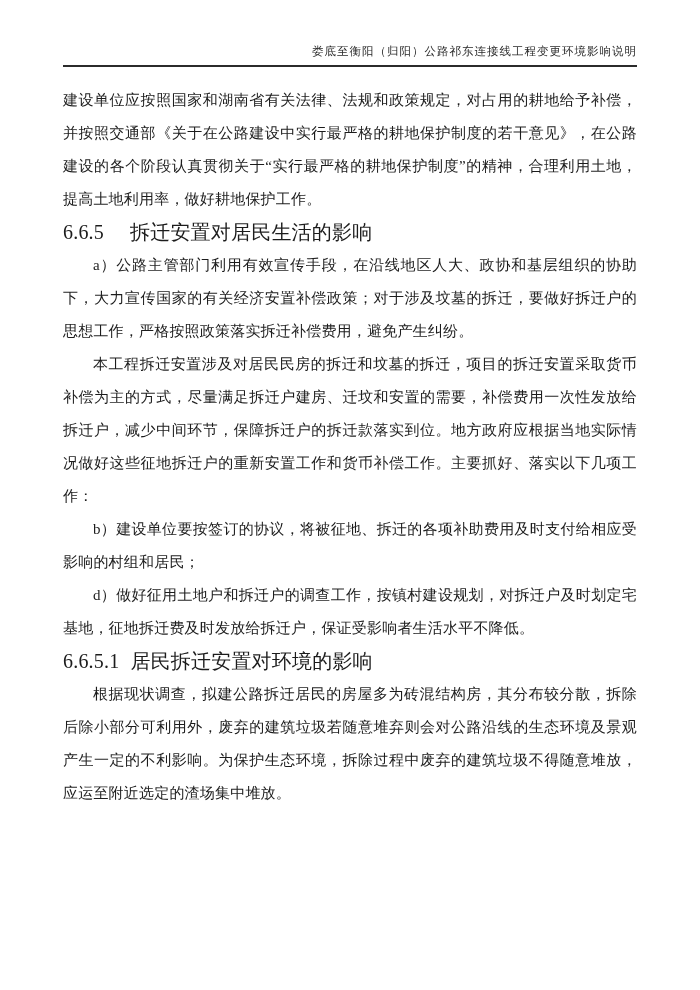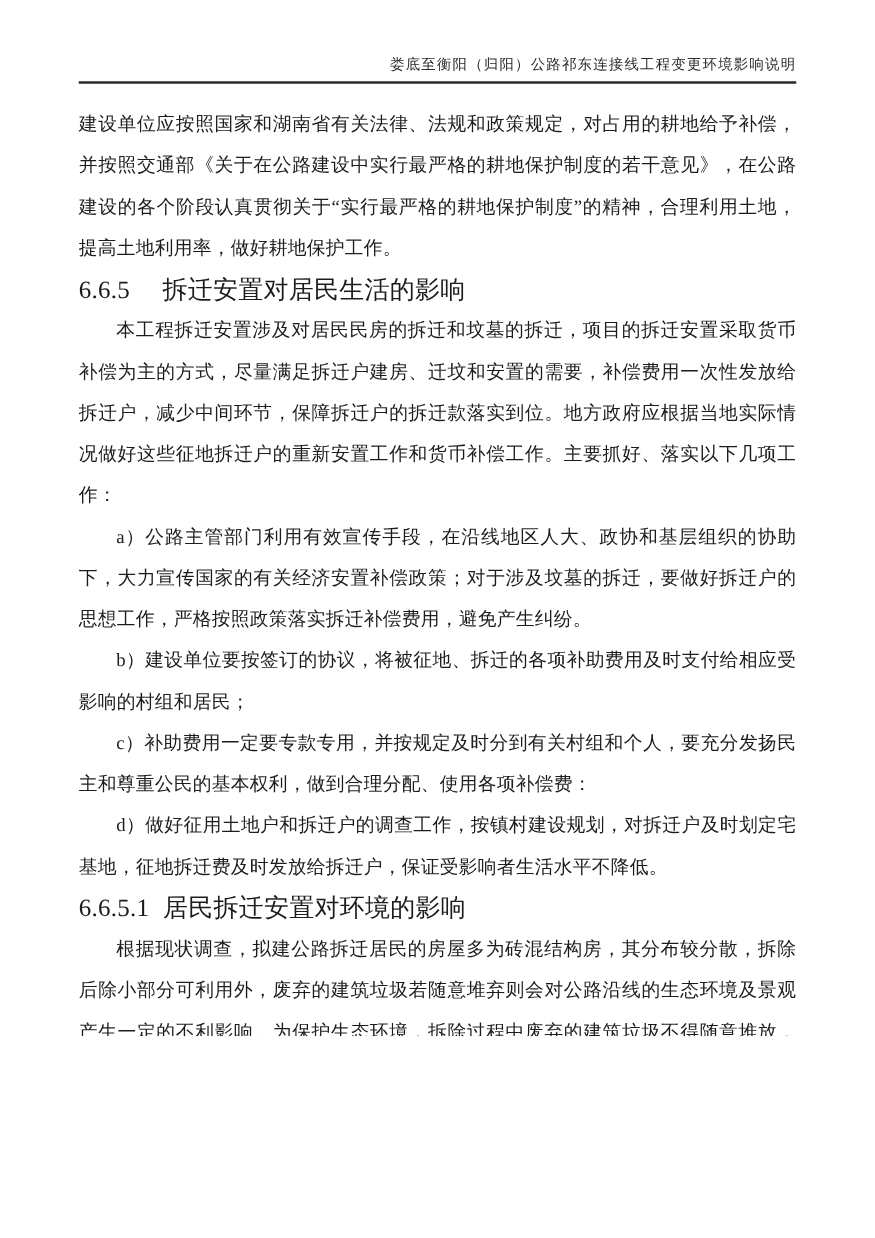--- a/index.html
+++ b/index.html
@@ -79,27 +79,26 @@
   </div>
 
   <div class="content">
 
     <p class="para-noindent">建设单位应按照国家和湖南省有关法律、法规和政策规定，对占用的耕地给予补偿，并按照交通部《关于在公路建设中实行最严格的耕地保护制度的若干意见》，在公路建设的各个阶段认真贯彻关于“实行最严格的耕地保护制度”的精神，合理利用土地，提高土地利用率，做好耕地保护工作。</p>
 
     <h3 class="heading">
       <span class="num-wide">6.6.5</span><span>拆迁安置对居民生活的影响</span>
     </h3>
 
+    <p class="para">a）公路主管部门利用有效宣传手段，在沿线地区人大、政协和基层组织的协助下，大力宣传国家的有关经济安置补偿政策；对于涉及坟墓的拆迁，要做好拆迁户的思想工作，严格按照政策落实拆迁补偿费用，避免产生纠纷。</p>
+
     <p class="para">本工程拆迁安置涉及对居民民房的拆迁和坟墓的拆迁，项目的拆迁安置采取货币补偿为主的方式，尽量满足拆迁户建房、迁坟和安置的需要，补偿费用一次性发放给拆迁户，减少中间环节，保障拆迁户的拆迁款落实到位。地方政府应根据当地实际情况做好这些征地拆迁户的重新安置工作和货币补偿工作。主要抓好、落实以下几项工作：</p>
-
-    <p class="para">a）公路主管部门利用有效宣传手段，在沿线地区人大、政协和基层组织的协助下，大力宣传国家的有关经济安置补偿政策；对于涉及坟墓的拆迁，要做好拆迁户的思想工作，严格按照政策落实拆迁补偿费用，避免产生纠纷。</p>
 
     <p class="para">b）建设单位要按签订的协议，将被征地、拆迁的各项补助费用及时支付给相应受影响的村组和居民；</p>
 
-    <p class="para">c）补助费用一定要专款专用，并按规定及时分到有关村组和个人，要充分发扬民主和尊重公民的基本权利，做到合理分配、使用各项补偿费：</p>
 
     <p class="para">d）做好征用土地户和拆迁户的调查工作，按镇村建设规划，对拆迁户及时划定宅基地，征地拆迁费及时发放给拆迁户，保证受影响者生活水平不降低。</p>
 
 
     <h3 class="heading">
       <span class="num-narrow">6.6.5.1</span><span>居民拆迁安置对环境的影响</span>
     </h3>
 
     <p class="para">根据现状调查，拟建公路拆迁居民的房屋多为砖混结构房，其分布较分散，拆除后除小部分可利用外，废弃的建筑垃圾若随意堆弃则会对公路沿线的生态环境及景观产生一定的不利影响。为保护生态环境，拆除过程中废弃的建筑垃圾不得随意堆放，应运至附近选定的渣场集中堆放。</p>
 

